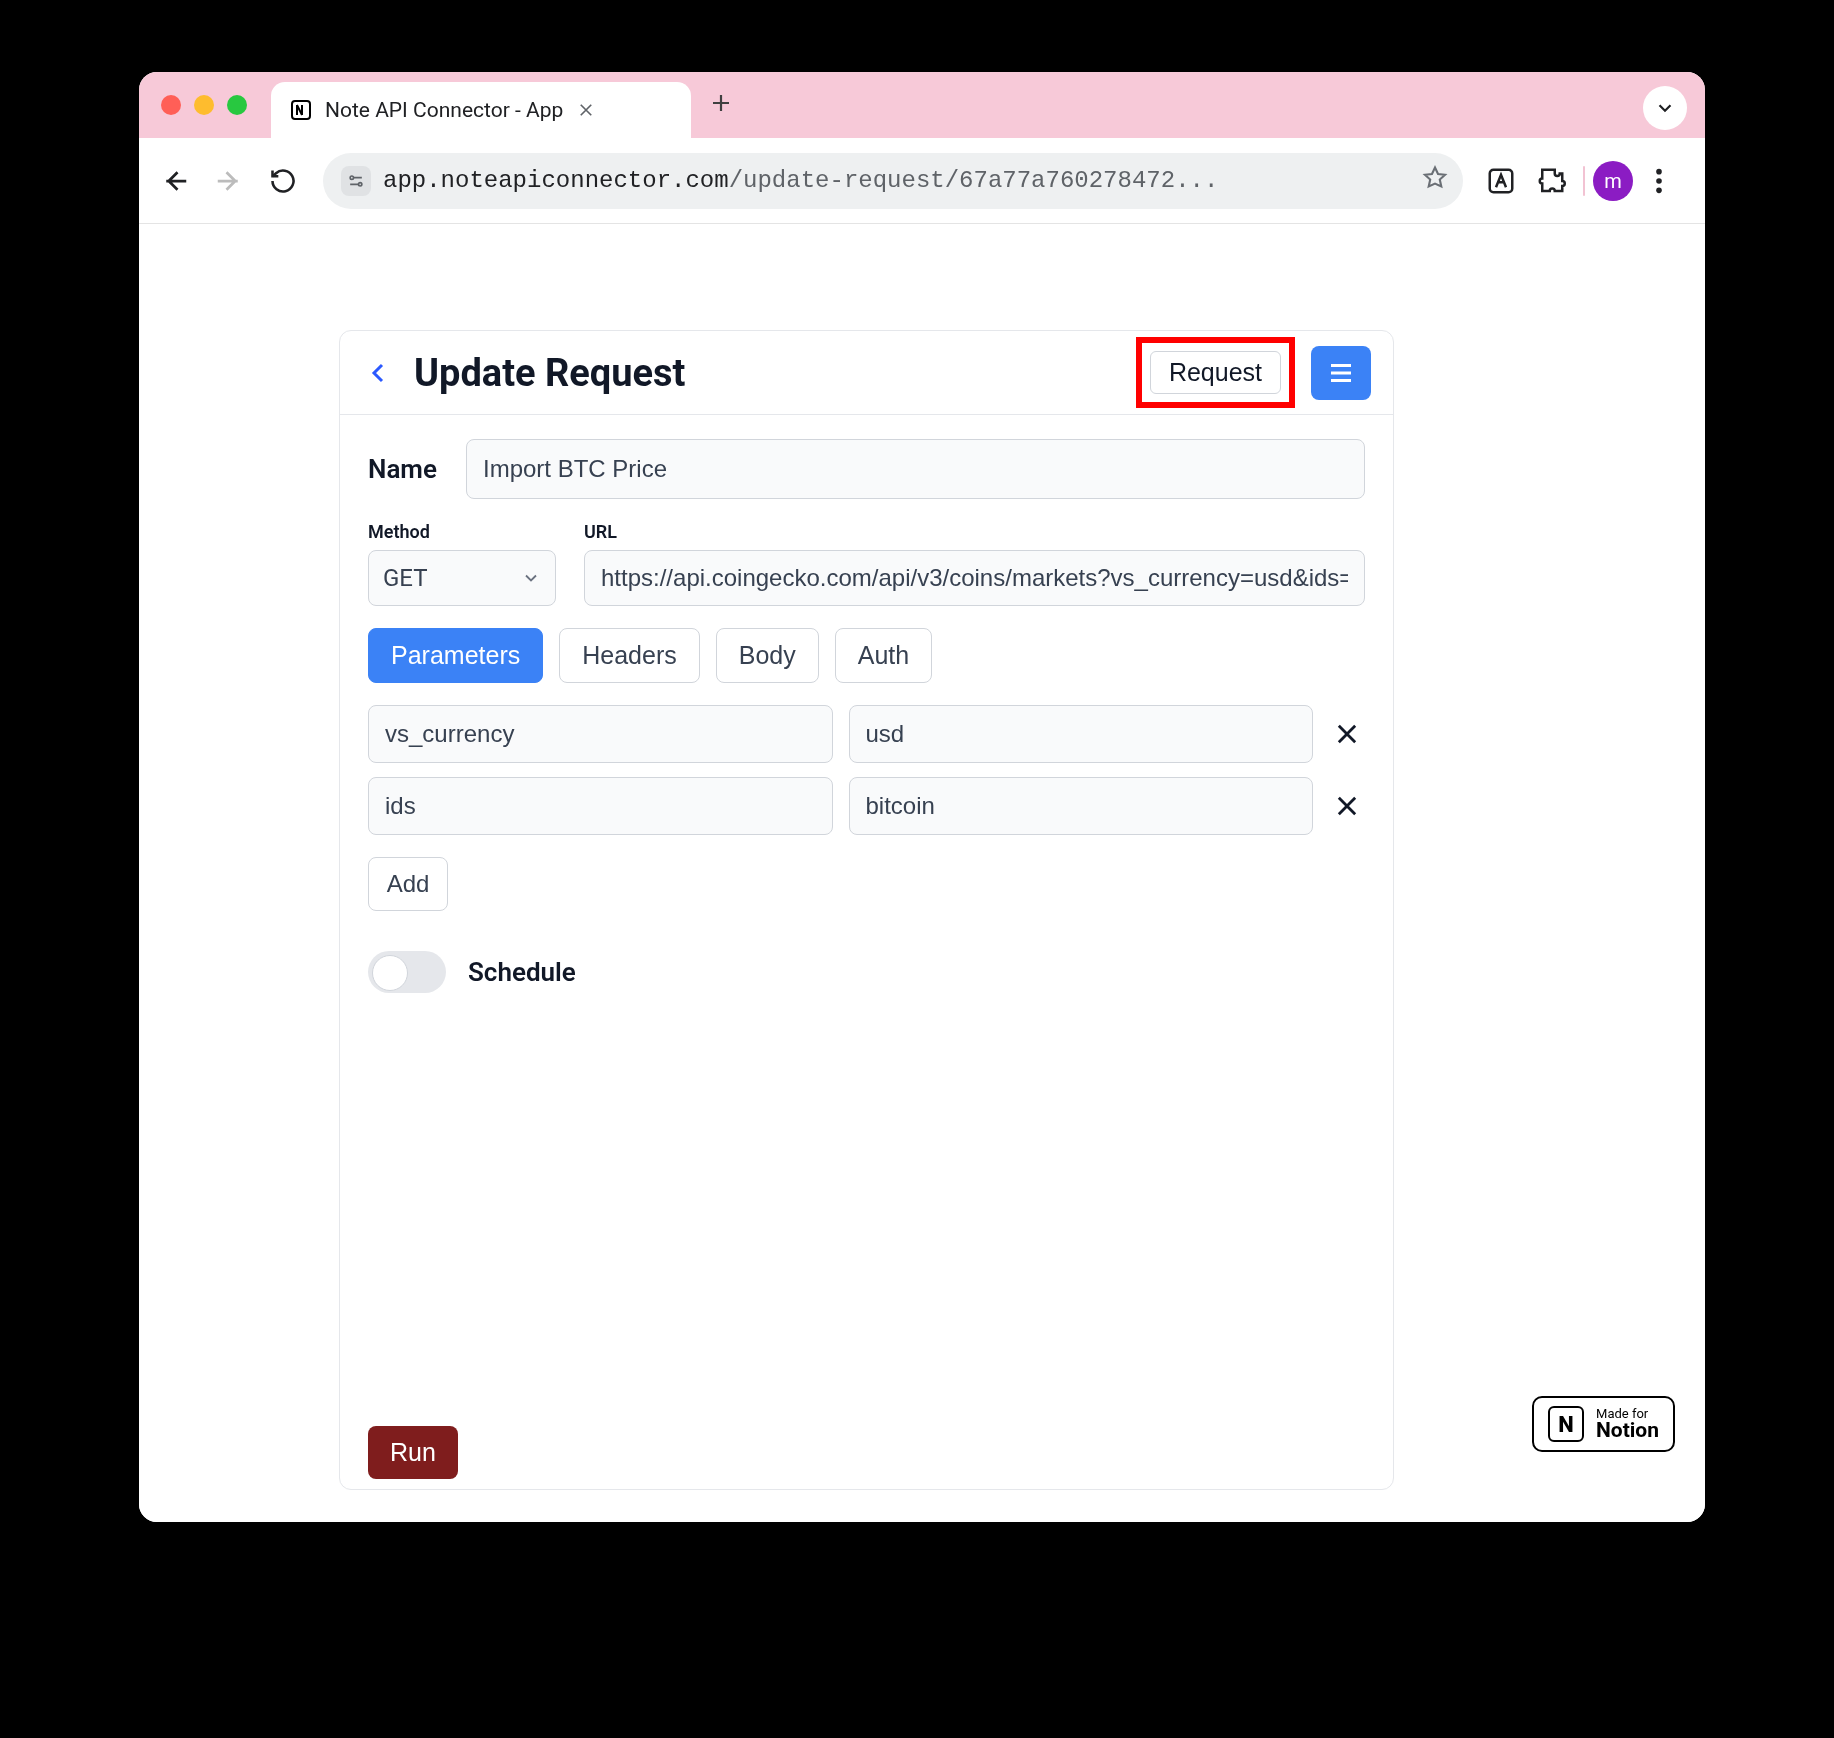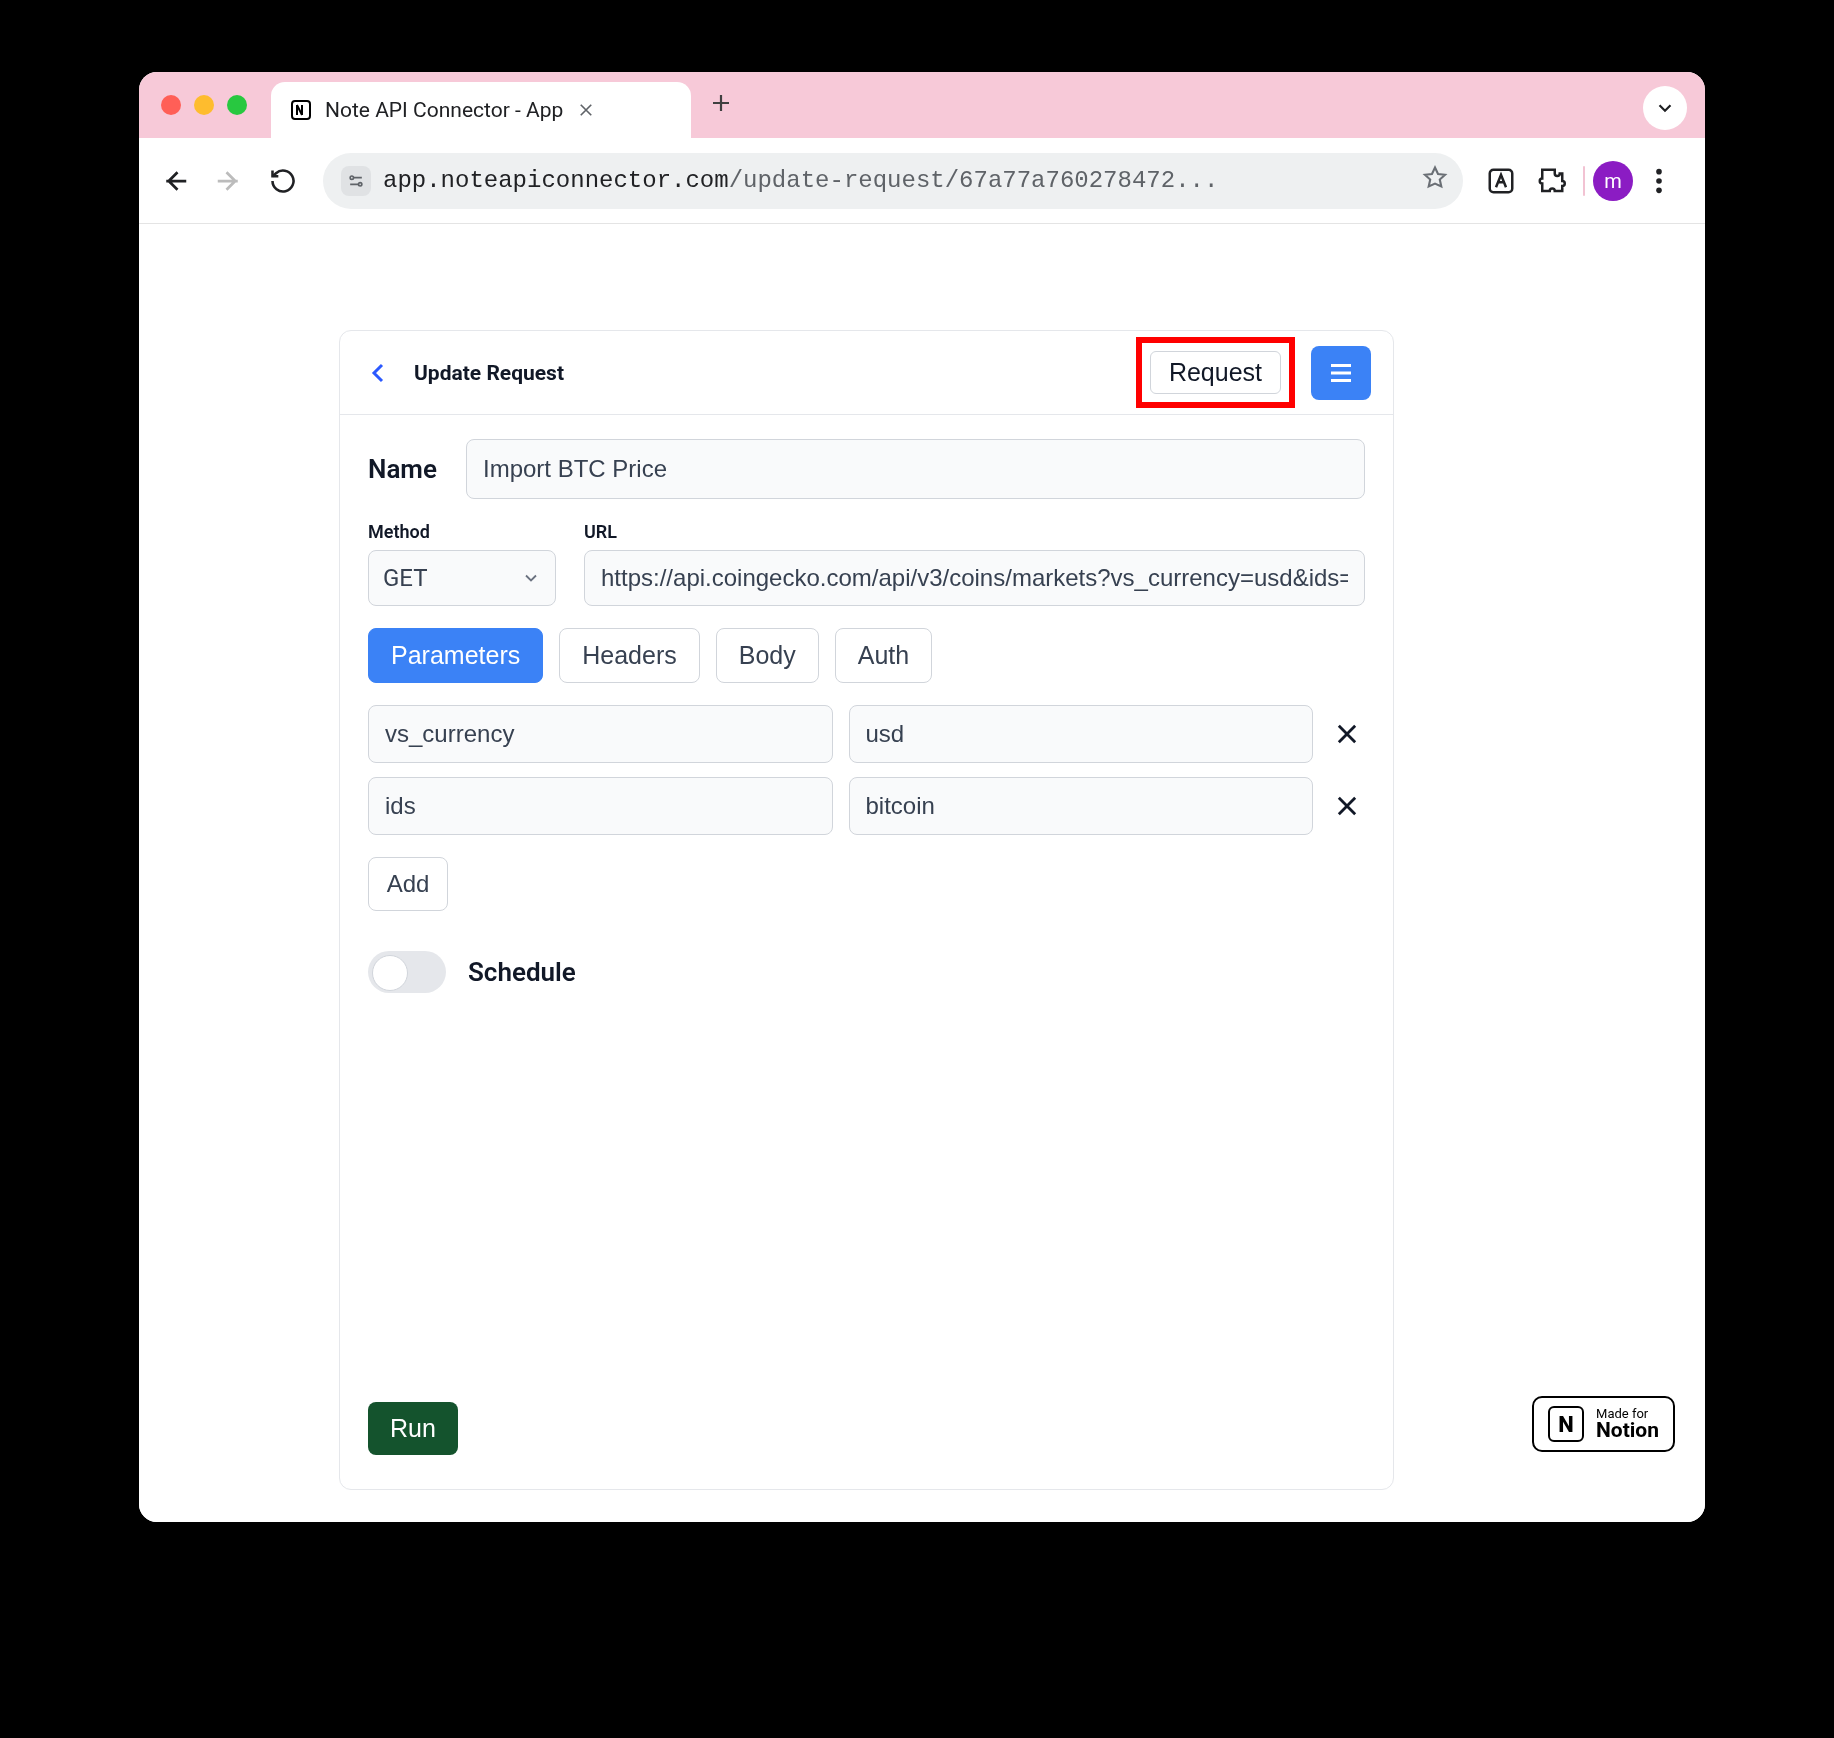--- a/index.html
+++ b/index.html
@@ -88,21 +88,21 @@
     display:flex; flex-direction:column;
     height:1160px;
   }
   .card-header{
     height:84px; border-bottom:1px solid #e5e7eb;
     display:flex; align-items:center;
     padding:0 22px;
     gap:18px;
   }
   .back-chev{width:34px;height:34px;display:flex;align-items:center;justify-content:center;color:#2b59ff;}
-  .page-title{font-size:21px;font-weight:700;color:#111827;}
+  .page-title{font-size:38px;font-weight:700;color:#111827;}
   .card-header-right{margin-left:auto;display:flex;align-items:center;gap:16px;}
   .history-wrap{padding:8px;border:6px solid #ff0000;}
   .history-btn{
     border:1px solid #d1d5db; background:#fff; color:#111827;
     font-size:25px; padding:6px 18px; border-radius:6px;
   }
   .hambtn{
     width:60px;height:54px;border-radius:8px;background:#3b82f6;
     display:flex;align-items:center;justify-content:center;color:#fff;
   }
@@ -141,22 +141,22 @@
   }
   .sched-row{display:flex;align-items:center;gap:22px;margin-top:18px;}
   .toggle{
     width:78px;height:42px;border-radius:21px;background:#e5e7eb;position:relative;
   }
   .toggle::after{
     content:'';position:absolute;left:4px;top:4px;width:34px;height:34px;border-radius:50%;
     background:#fff;border:1px solid #d1d5db;
   }
   .run-btn{
-    position:absolute; left:28px; bottom:34px;
-    background:#14532d;color:#fff;font-size:25px;
+    position:absolute; left:28px; bottom:10px;
+    background:#7f1d1d;color:#fff;font-size:25px;
     padding:12px 22px;border-radius:8px;border:none;
   }
   .notion-badge{
     position:absolute; right:30px; bottom:70px;
     border:2.5px solid #000;border-radius:10px;
     padding:8px 14px;display:flex;align-items:center;gap:12px;
     background:#fff;
   }
   .notion-badge .nb-icon{
     width:36px;height:36px;border:2.5px solid #000;border-radius:6px;

